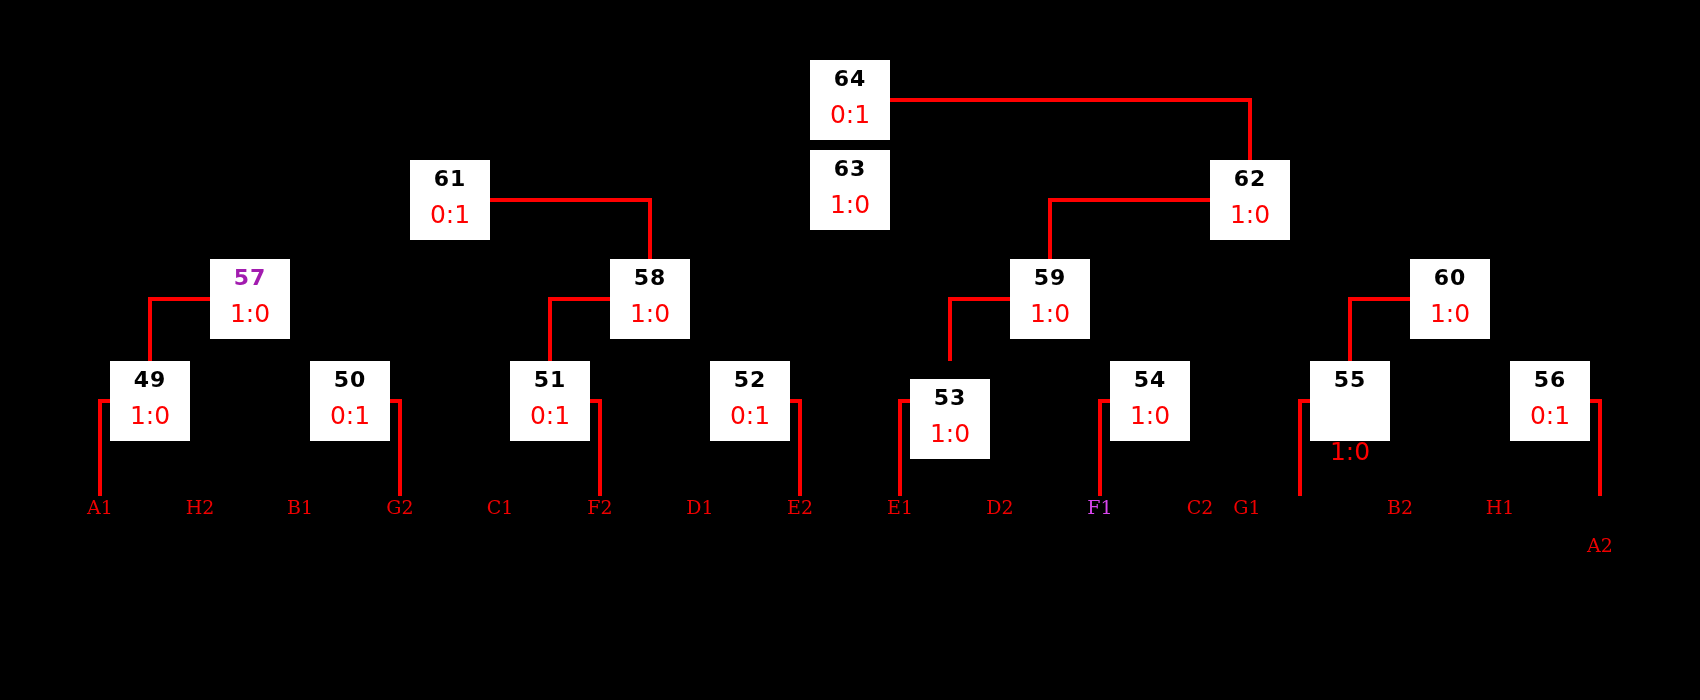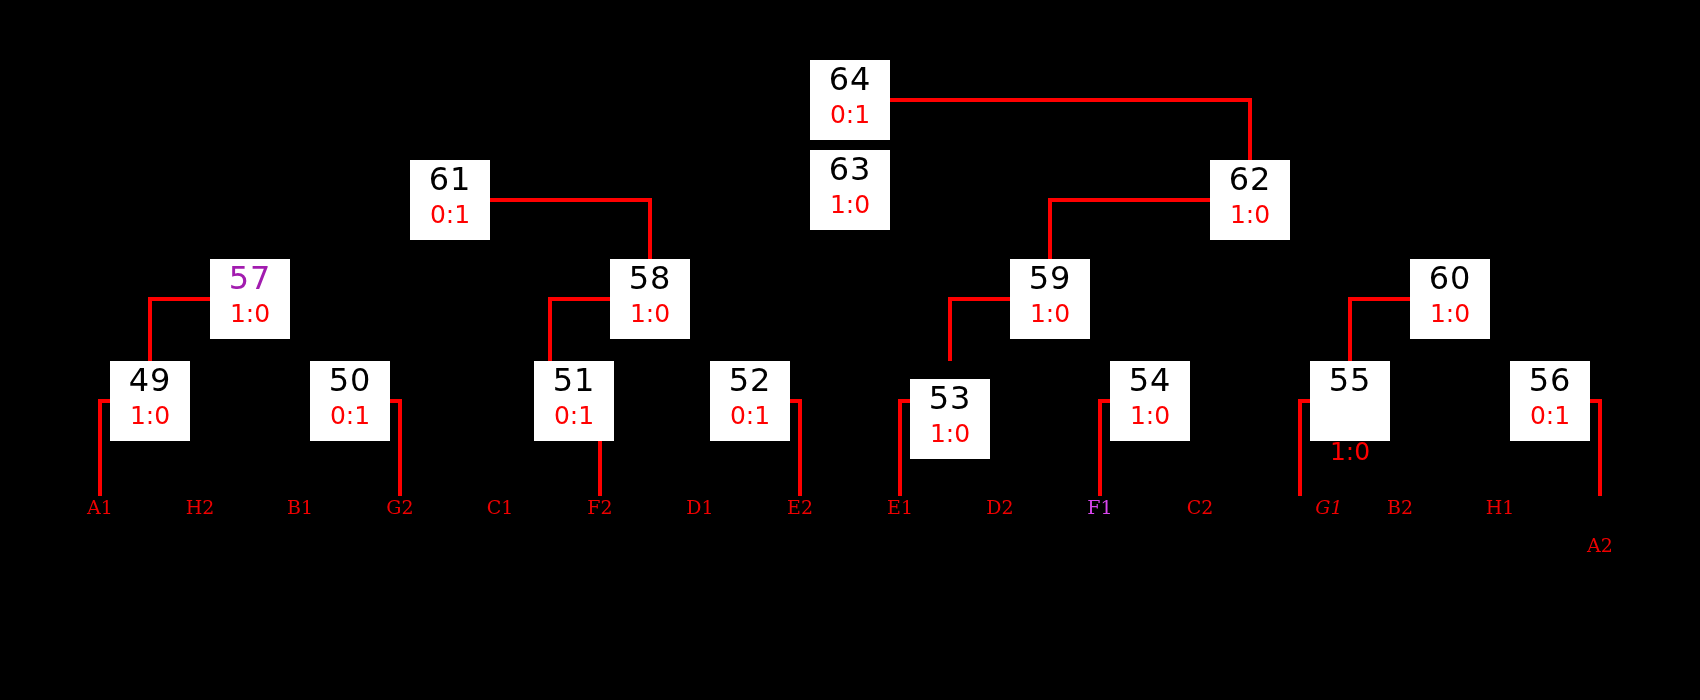--- a/index.html
+++ b/index.html
@@ -22,22 +22,22 @@
     background: #ffffff;
     display: flex;
     flex-direction: column;
     align-items: center;
     box-sizing: border-box;
   }
   .match .num {
     margin-top: 3px;
     height: 32px;
     line-height: 32px;
-    font-size: 32px;
-    font-weight: normal;
+    font-size: 22px;
+    font-weight: bold;
     color: #000000;
     letter-spacing: 1px;
   }
   .match .score {
     height: 44px;
     line-height: 40px;
     font-size: 25px;
     color: #ff0000;
   }
   .team-label {
@@ -88,21 +88,21 @@
     <div class="line" style="left: 890px; top: 98px; width: 362px; height: 4px; background: rgb(255, 0, 0);"></div>
     <div class="line" style="left: 1248px; top: 98px; width: 4px; height: 62px; background: rgb(255, 0, 0);"></div>
     <div class="match" style="left: 110px; top: 361px; background: rgb(255, 255, 255);">
     <div class="num" style="color: rgb(0, 0, 0);">49</div>
     <div class="score" style="color: rgb(255, 0, 0);">1:0</div>
   </div>
     <div class="match" style="left: 310px; top: 361px; background: rgb(255, 255, 255);">
     <div class="num" style="color: rgb(0, 0, 0);">50</div>
     <div class="score" style="color: rgb(255, 0, 0);">0:1</div>
   </div>
-    <div class="match" style="left: 534px; top: 361px; background: rgb(255, 255, 255);">
+    <div class="match" style="left: 510px; top: 361px; background: rgb(255, 255, 255);">
     <div class="num" style="color: rgb(0, 0, 0);">51</div>
     <div class="score" style="color: rgb(255, 0, 0);">0:1</div>
   </div>
     <div class="match" style="left: 710px; top: 361px; background: rgb(255, 255, 255);">
     <div class="num" style="color: rgb(0, 0, 0);">52</div>
     <div class="score" style="color: rgb(255, 0, 0);">0:1</div>
   </div>
     <div class="match" style="left: 910px; top: 361px; background: rgb(255, 255, 255); margin-top: 18px;">
     <div class="num" style="color: rgb(0, 0, 0);">53</div>
     <div class="score" style="color: rgb(255, 0, 0);">1:0</div>
@@ -156,17 +156,17 @@
     <div class="team-label" style="left: 300px; top: 507px; color: rgb(238, 0, 0);">B1</div>
     <div class="team-label" style="left: 400px; top: 507px; color: rgb(238, 0, 0);">G2</div>
     <div class="team-label" style="left: 500px; top: 507px; color: rgb(238, 0, 0);">C1</div>
     <div class="team-label" style="left: 600px; top: 507px; color: rgb(238, 0, 0);">F2</div>
     <div class="team-label" style="left: 700px; top: 507px; color: rgb(238, 0, 0);">D1</div>
     <div class="team-label" style="left: 800px; top: 507px; color: rgb(238, 0, 0);">E2</div>
     <div class="team-label" style="left: 900px; top: 507px; color: rgb(238, 0, 0);">E1</div>
     <div class="team-label" style="left: 1000px; top: 507px; color: rgb(238, 0, 0);">D2</div>
     <div class="team-label" style="left: 1100px; top: 507px; color: #d946ef;">F1</div>
     <div class="team-label" style="left: 1200px; top: 507px; color: rgb(238, 0, 0);">C2</div>
-    <div class="team-label" style="left: 1329px; top: 507px; color: rgb(238, 0, 0); font-style: italic;">G1</div>
+    <div class="team-label" style="left: 1247px; top: 507px; color: rgb(238, 0, 0);">G1</div>
     <div class="team-label" style="left: 1400px; top: 507px; color: rgb(238, 0, 0);">B2</div>
     <div class="team-label" style="left: 1500px; top: 507px; color: rgb(238, 0, 0);">H1</div>
     <div class="team-label" style="left: 1600px; top: 507px; color: rgb(238, 0, 0); margin-top: 38px;">A2</div>
   </div>
 
 </body></html>

